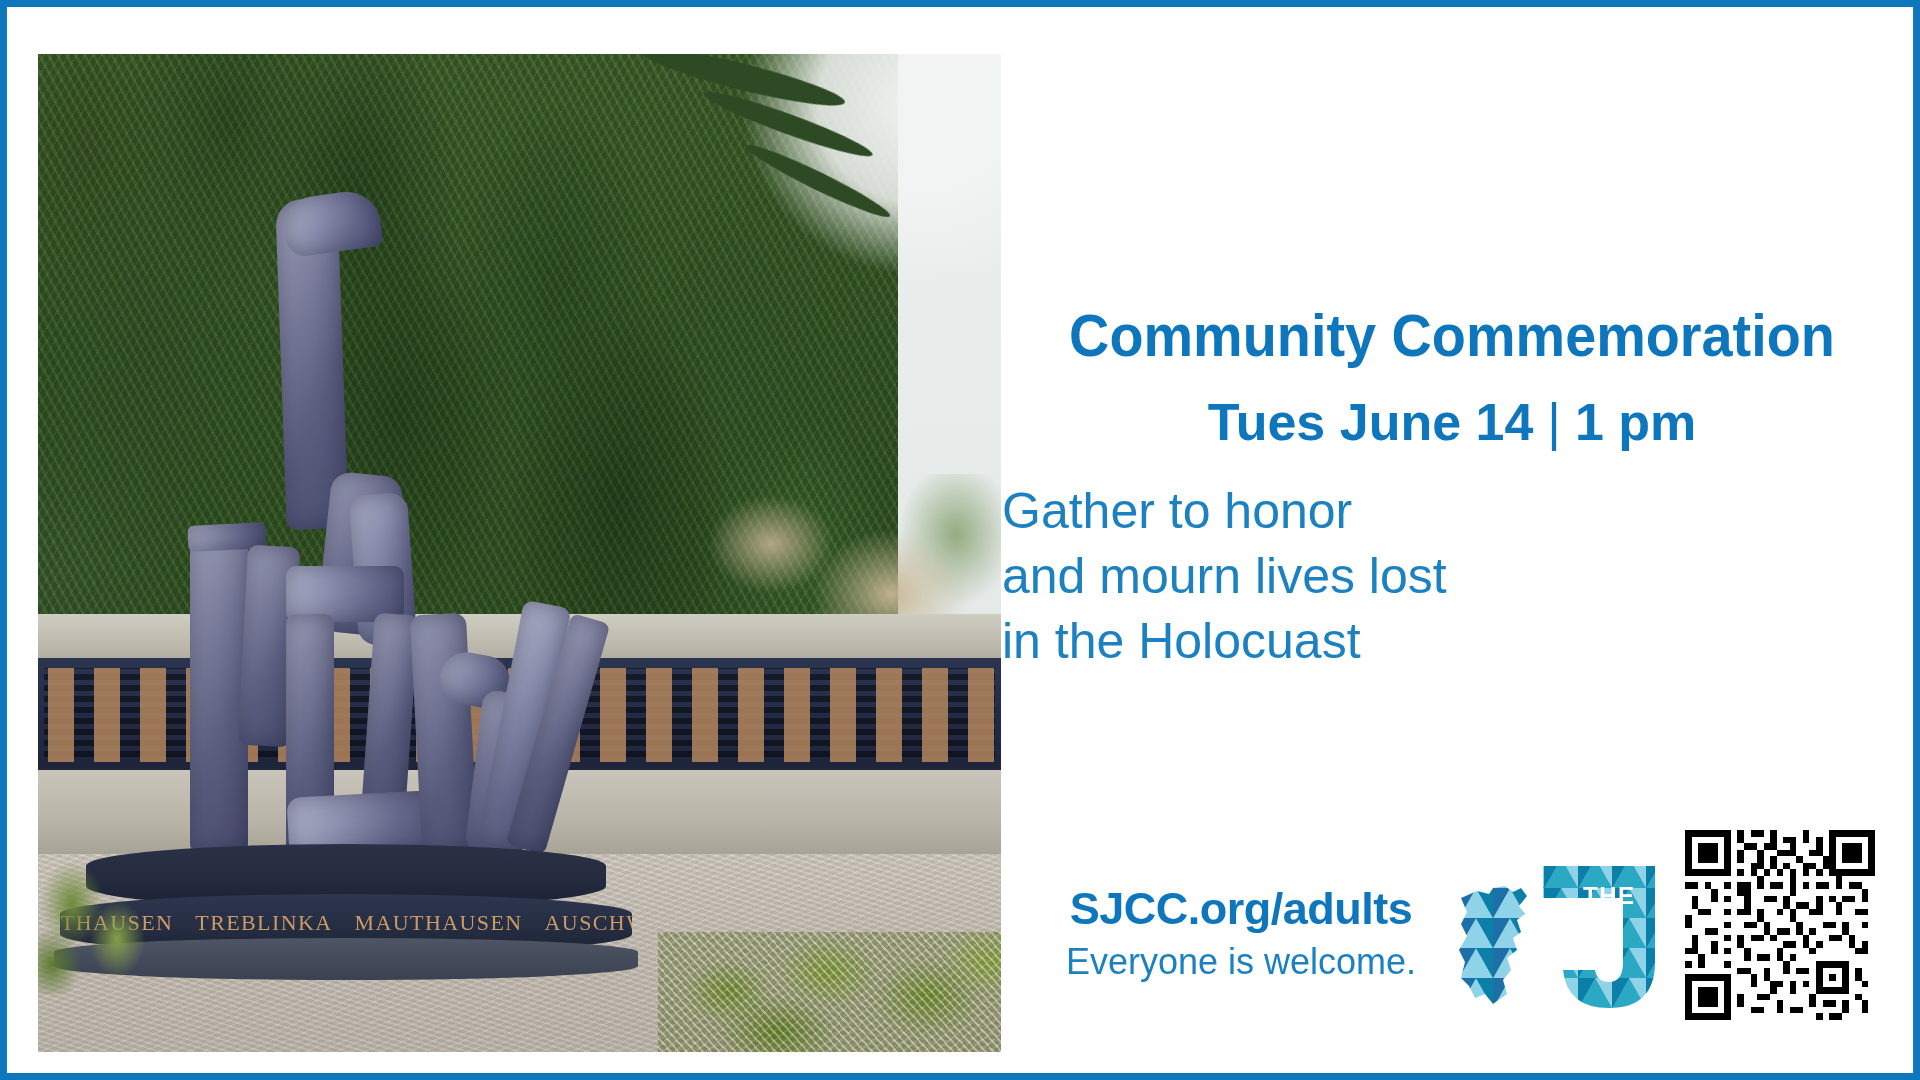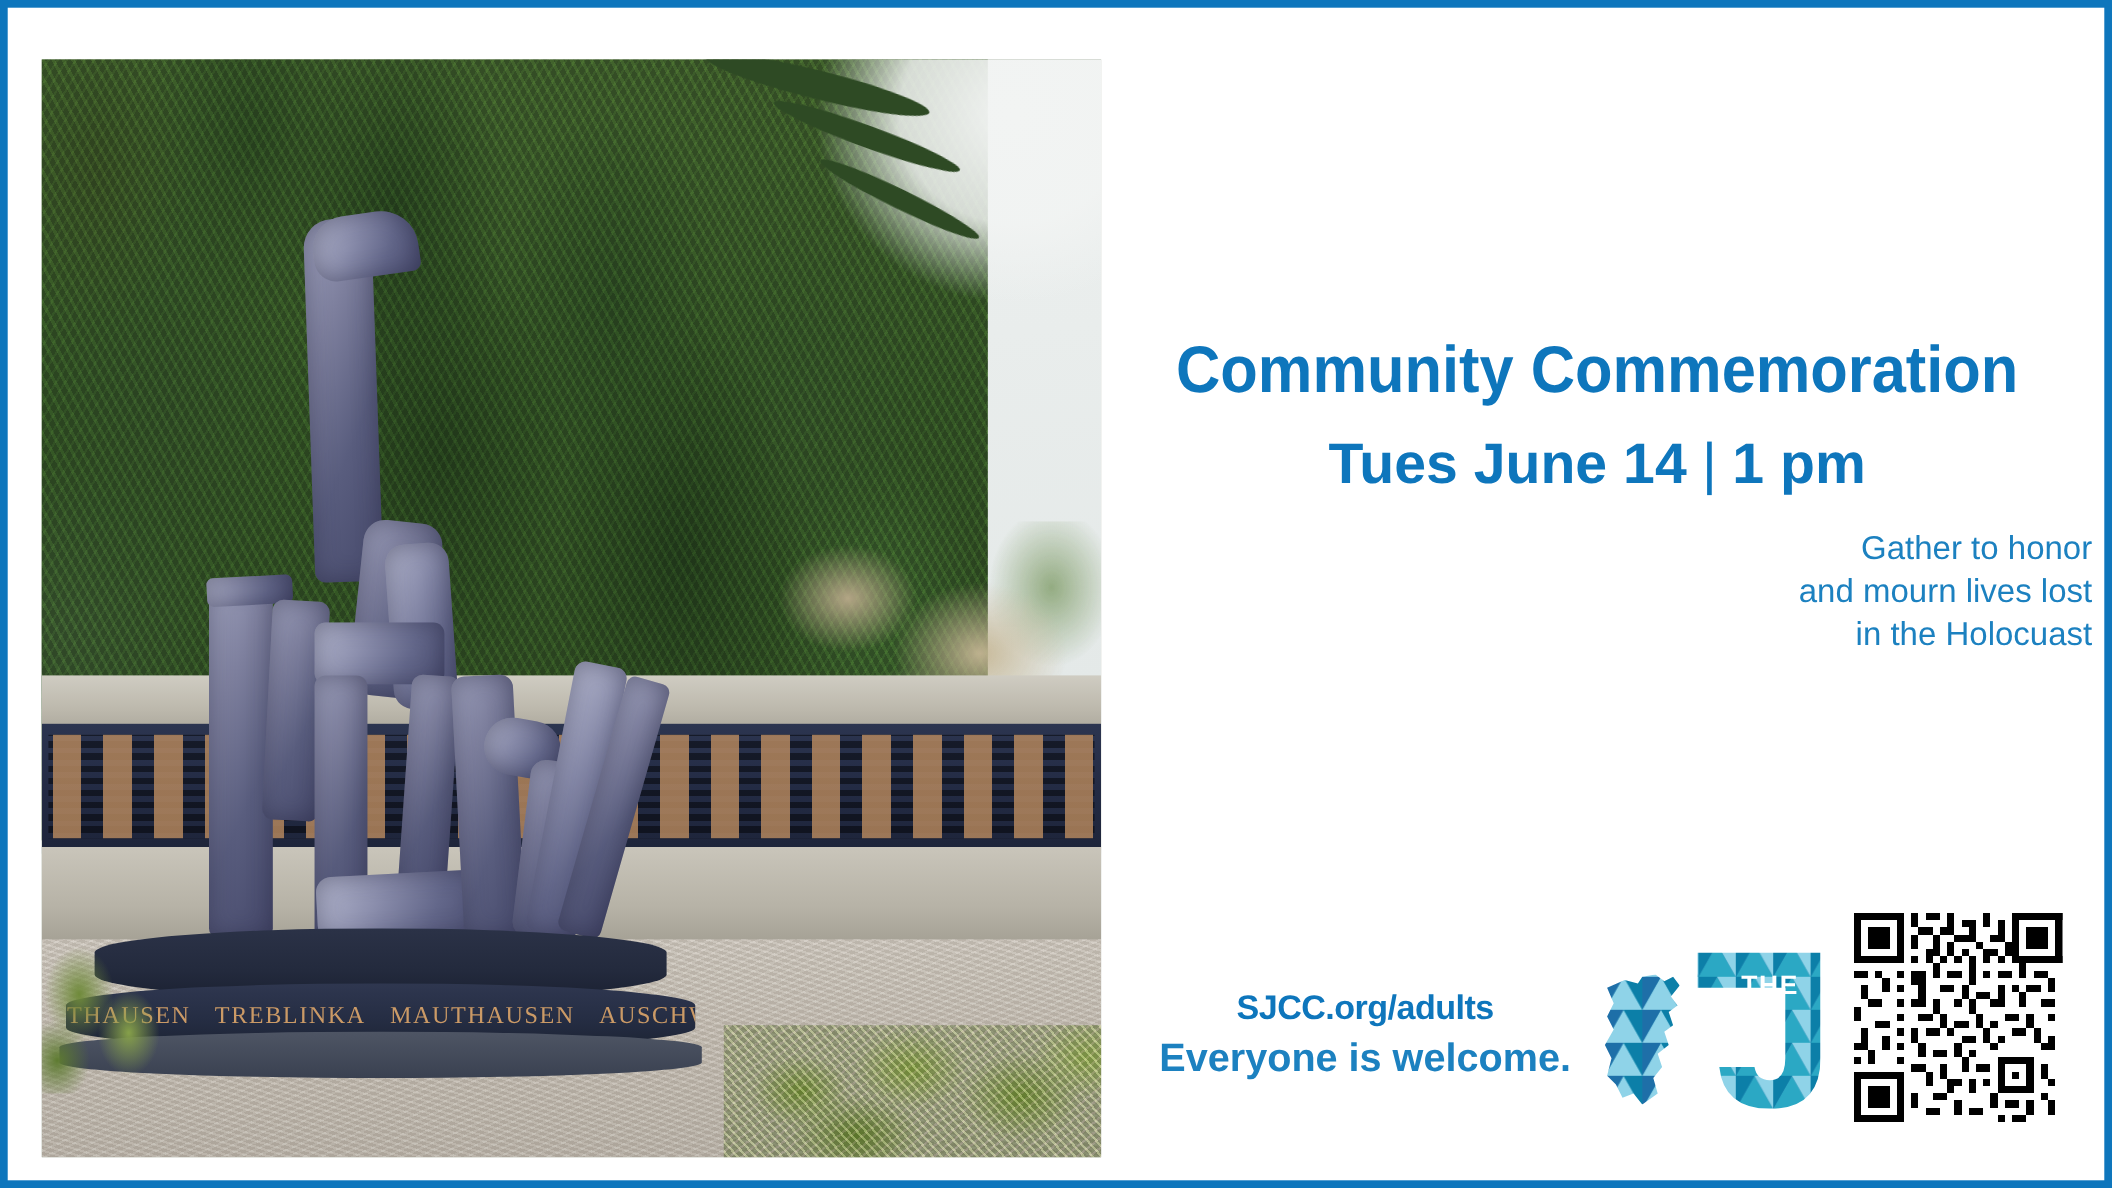--- a/index.html
+++ b/index.html
@@ -176,38 +176,38 @@
   }
   .datetime{
     position:absolute; left:-5px; top:340px; width:900px;
     text-align:center; color:#0E76BC;
     font-size:52px; font-weight:bold; line-height:1.1;
     white-space:nowrap;
   }
   .datetime .sep{ font-weight:normal; padding:0 14px; }
   .blurb{
     position:absolute; left:-5px; top:425px; width:900px;
-    text-align:right; color:#1C81C0;
-    font-size:30px; font-weight:400; line-height:1.30;padding-left:16px;
+    text-align:left; color:#1C81C0;
+    font-size:50px; font-weight:400; line-height:1.30;
   }
   .blurb span{ display:block; }
 
   
   .footer{
     position:absolute; left:0; bottom:10px; width:890px; height:205px;
   }
   .url-block{
     position:absolute; left:14px; bottom:58px; width:440px; text-align:center;
   }
   .url{
-    color:#0E76BC; font-size:31px; font-weight:bold; line-height:1.1;
+    color:#0E76BC; font-size:45px; font-weight:bold; line-height:1.1;
     letter-spacing:-.5px;
   }
   .welcome{
-    color:#1C81C0; font-size:36px; font-weight:700; line-height:1.25; margin-top:6px;
+    color:#1C81C0; font-size:36px; font-weight:400; line-height:1.25; margin-top:6px;
   }
 
   
   .logo{
     position:absolute; left:452px; bottom:14px; width:230px; height:170px;
   }
   .logo svg{ display:block; width:230px; height:170px; }
 
   
   .qr{

